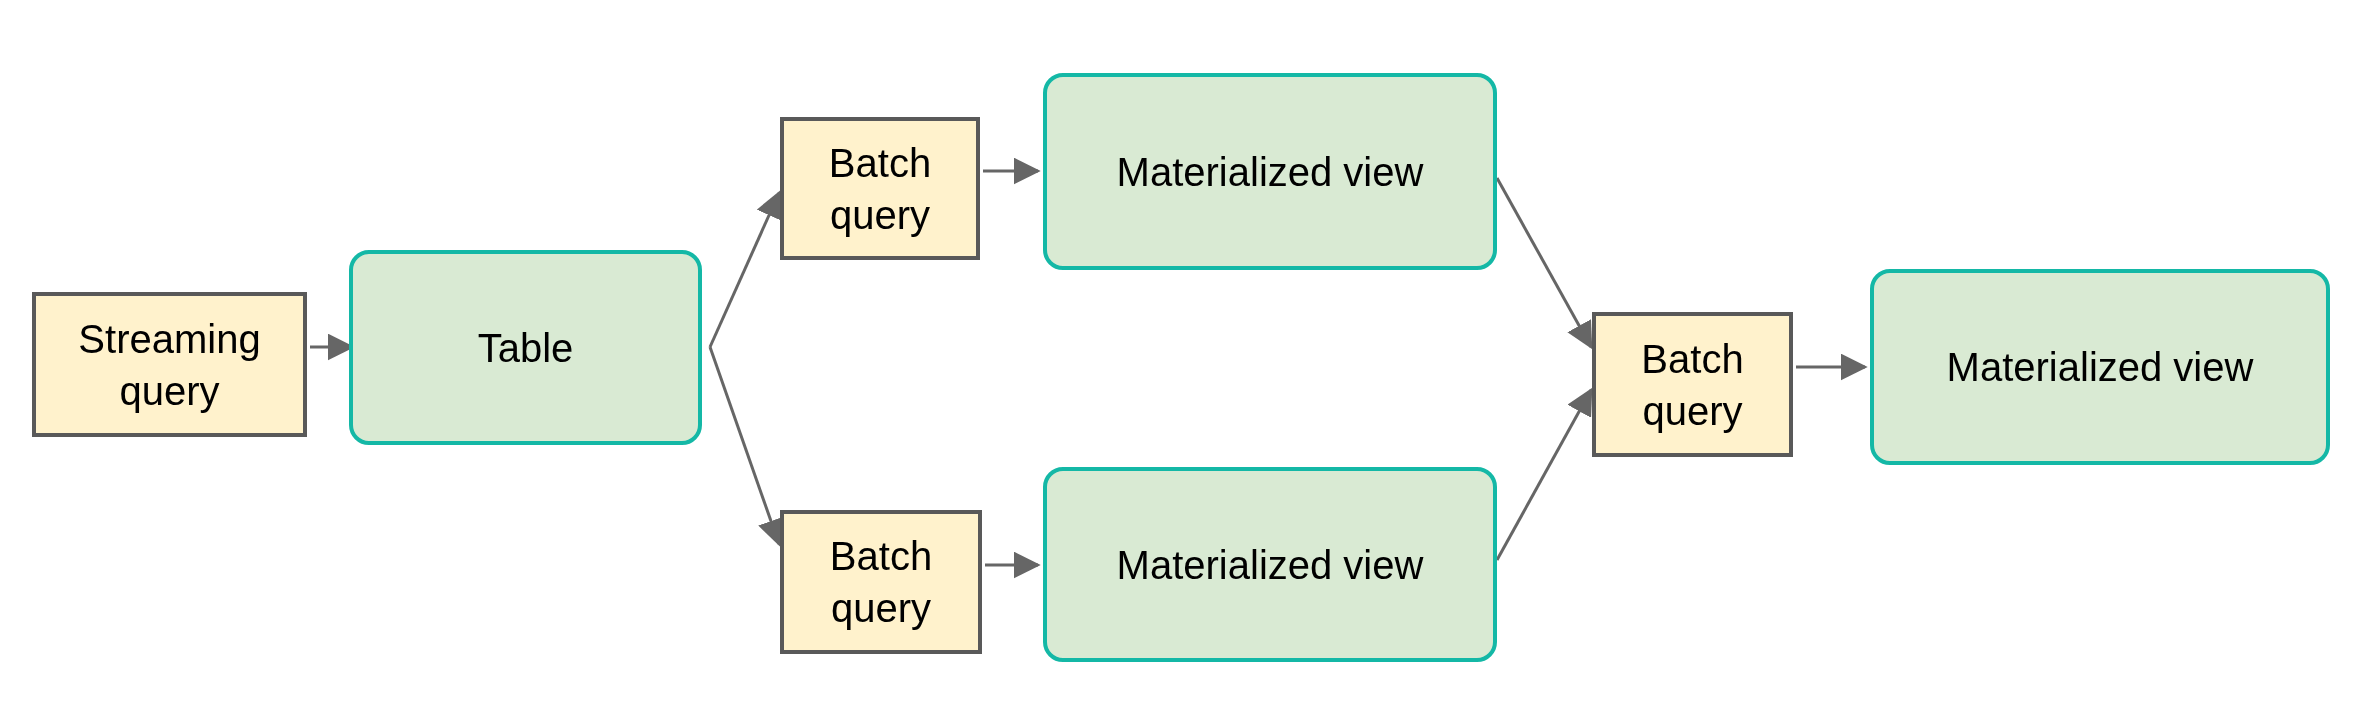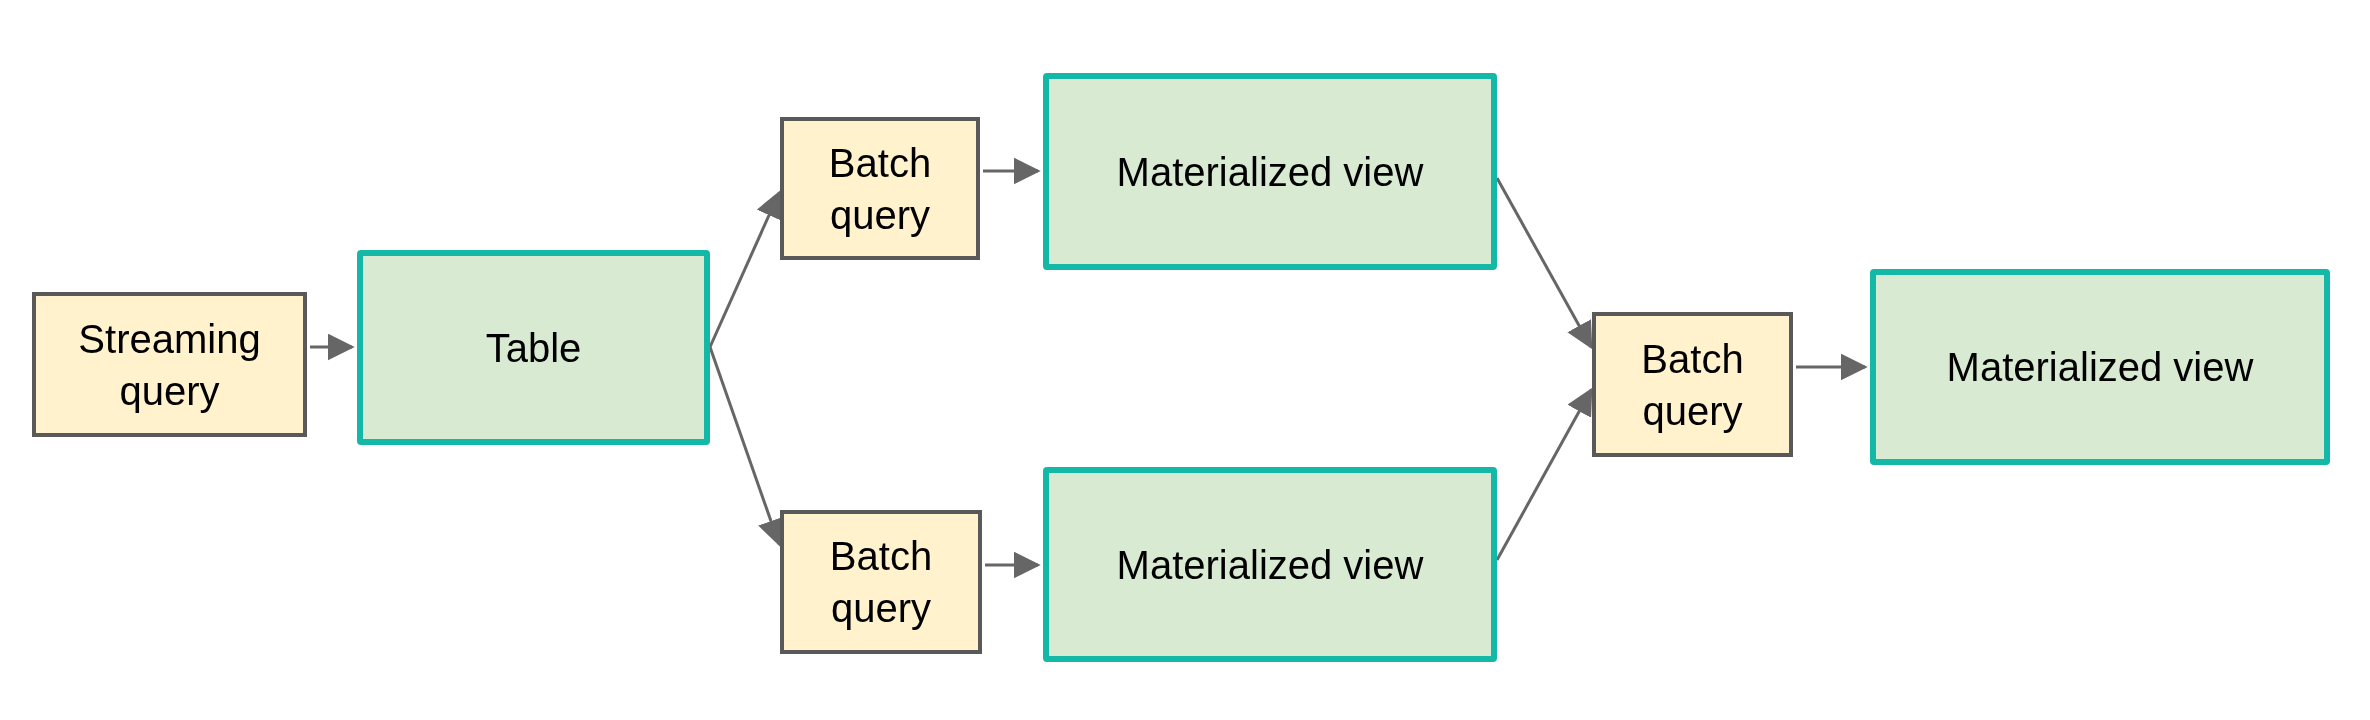--- a/index.html
+++ b/index.html
@@ -31,32 +31,32 @@
     justify-content: center;
     text-align: center;
   }
   .node.query {
     background: #FFF2CC;
     border: 4px solid #595959;
     margin-top: 17px;
   }
   .node.green {
     background: #D9EAD3;
-    border: 6px solid #14b8a6;
-    border-radius: 4px;
+    border: 4px solid #14b8a6;
+    border-radius: 20px;
   }
   .label {
     font-size: 40px;
     line-height: 1.3;
     color: #000000;
     white-space: pre-line;
   }
   
   #n-streaming   { left: 32px;   top: 275px; width: 275px; height: 145px; }
-  #n-table       { left: 357px;  top: 250px; width: 353px; height: 195px; }
+  #n-table       { left: 349px;  top: 250px; width: 353px; height: 195px; }
   #n-bq-top      { left: 780px;  top: 100px; width: 200px; height: 143px; }
   #n-mv-top      { left: 1043px; top: 73px;  width: 454px; height: 197px; }
   #n-bq-bottom   { left: 780px;  top: 493px; width: 202px; height: 144px; }
   #n-mv-bottom   { left: 1043px; top: 467px; width: 454px; height: 195px; }
   #n-bq-right    { left: 1592px; top: 295px; width: 201px; height: 145px; }
   #n-mv-right    { left: 1870px; top: 269px; width: 460px; height: 196px; }
 </style>
 </head>
 <body>
 

